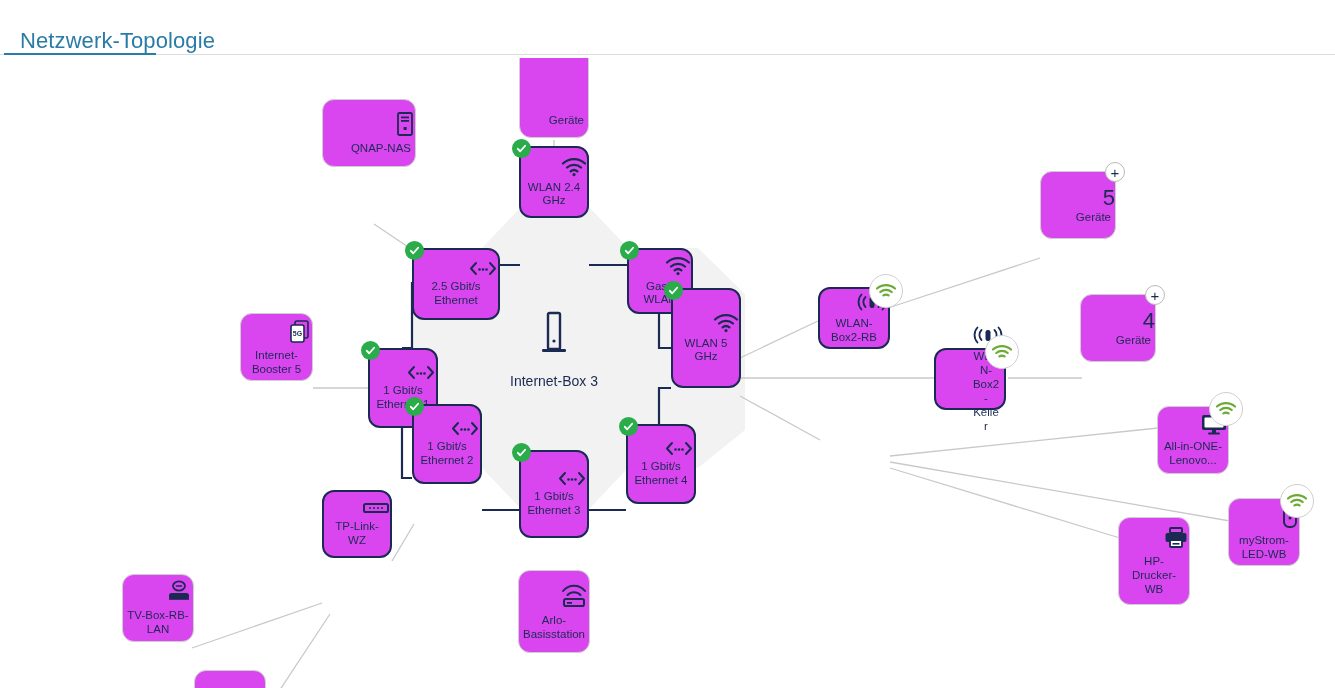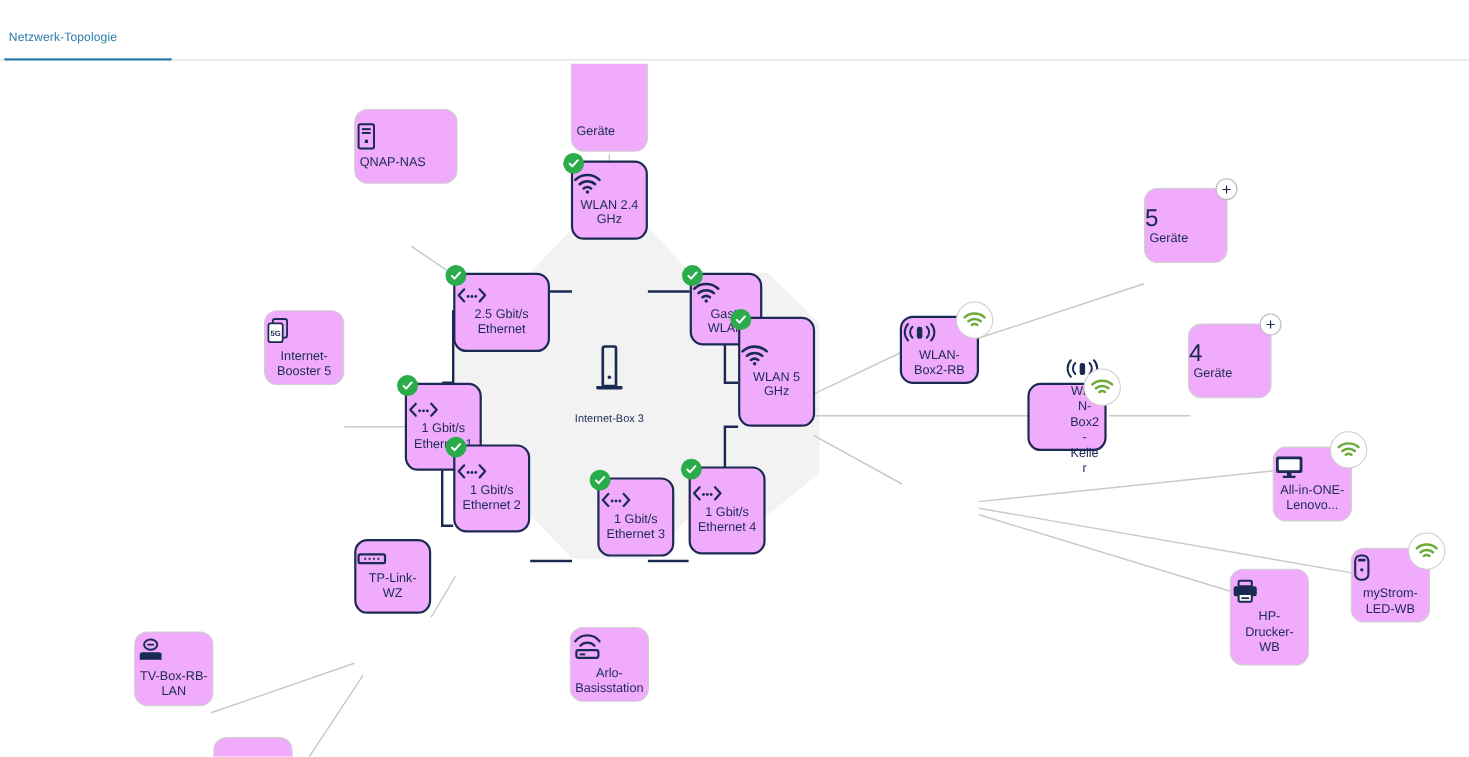--- a/index.html
+++ b/index.html
@@ -11,40 +11,40 @@
   }
   #app { position: relative; width: 1335px; height: 688px; background: #fff; }
 
   
   .header { position: absolute; left: 0; top: 0; width: 1335px; height: 58px; }
   .tabbar {
     position: absolute; left: 0; top: 54px; width: 1335px;
     border-bottom: 1px solid #dcdcdc;
   }
   .tab-title {
-    position: absolute; left: 8px; top: 28px;
-    font-size: 11px; color: #2a7ca8; letter-spacing: .1px;
+    position: absolute; left: 20px; top: 28px;
+    font-size: 22px; color: #2a7ca8; letter-spacing: .1px;
     white-space: nowrap;
   }
   .tab-underline {
     position: absolute; left: 4px; top: 53px; width: 152px; height: 2px;
     background: #2a7ca8;
   }
 
   
   .canvas { position: absolute; left: 0; top: 58px; width: 1335px; height: 630px; overflow: hidden; }
   svg.links { position: absolute; left: 0; top: 0; width: 1335px; height: 630px; }
 
   
   .node {
     position: absolute;
     border-radius: 12px;
-    background: #f0abfc;
+    background: #d946ef;
     display: flex; flex-direction: column;
-    align-items: flex-start; justify-content: center;
+    align-items: flex-end; justify-content: center;
     text-align: center;
     color: #1b2a52;
     z-index: 5;
   }
   .node .lbl {
     font-size: 11.5px; line-height: 14px; color: #1b2a52;
     padding: 0 4px; word-break: break-word;
   }
   .node .ico { display:block; line-height: 0; margin-bottom: 4px; }
 
@@ -62,21 +62,21 @@
   .n-count { border: 1.4px solid #cfcfcf; width: 72px; height: 62px; }
   .n-count .num { font-size: 22px; line-height: 24px; color: #1b2a52; }
   .n-count .lbl { font-size: 11.5px; }
 
   
   .hub {
     position: absolute;
     display: flex; flex-direction: column; align-items: center; justify-content: center;
     z-index: 4;
   }
-  .hub .hub-label { font-size: 10px; color: #1b2a52; margin-top: 8px; white-space: nowrap; }
+  .hub .hub-label { font-size: 14px; color: #1b2a52; margin-top: 8px; white-space: nowrap; }
 
   
   .badge-check {
     position: absolute; width: 19px; height: 19px; border-radius: 50%;
     background: #2aac4a; left: -9px; top: -9px; z-index: 9;
     display: flex; align-items: center; justify-content: center;
   }
   .badge-wifi {
     position: absolute; width: 34px; height: 34px; border-radius: 50%;
     background: #ffffff; border: 1.4px solid #cfcfcf;
@@ -275,21 +275,21 @@
           <path d="M8,2 L3,7.5 L8,13" fill="none" stroke="#1b2a52" stroke-width="2" stroke-linecap="round" stroke-linejoin="round"></path>
           <path d="M22,2 L27,7.5 L22,13" fill="none" stroke="#1b2a52" stroke-width="2" stroke-linecap="round" stroke-linejoin="round"></path>
           <circle cx="11.5" cy="8.5" r="1.3" fill="#1b2a52"></circle>
           <circle cx="15" cy="8.5" r="1.3" fill="#1b2a52"></circle>
           <circle cx="18.5" cy="8.5" r="1.3" fill="#1b2a52"></circle>
         </svg>
       </span>
       <span class="lbl">1 Gbit/s Ethernet 2</span>
     </div>
 
-    <div class="node n-port" style="left:519px; top:376px; width:70px; height:72px;margin-left:24px;">
+    <div class="node n-port" style="left:519px; top:392px; width:70px; height:88px;">
       <span class="badge-check">
         <svg width="11" height="11" viewBox="0 0 12 12">
             <path d="M2,6.3 L4.6,9 L10,3" fill="none" stroke="#fff" stroke-width="2" stroke-linecap="round" stroke-linejoin="round"></path>
           </svg>
       </span>
       <span class="ico">
         <svg width="30" height="15" viewBox="0 0 30 15">
           <path d="M8,2 L3,7.5 L8,13" fill="none" stroke="#1b2a52" stroke-width="2" stroke-linecap="round" stroke-linejoin="round"></path>
           <path d="M22,2 L27,7.5 L22,13" fill="none" stroke="#1b2a52" stroke-width="2" stroke-linecap="round" stroke-linejoin="round"></path>
           <circle cx="11.5" cy="8.5" r="1.3" fill="#1b2a52"></circle>
@@ -323,21 +323,21 @@
         <svg width="20" height="26" viewBox="0 0 20 26">
           <rect x="3" y="2" width="14" height="22" rx="1.5" fill="none" stroke="#1b2a52" stroke-width="1.8"></rect>
           <rect x="6" y="5.5" width="8" height="1.8" fill="#1b2a52"></rect>
           <rect x="6" y="9" width="8" height="1.8" fill="#1b2a52"></rect>
           <rect x="8.6" y="16" width="3" height="3" fill="#1b2a52"></rect>
         </svg>
       </span>
       <span class="lbl">QNAP-NAS</span>
     </div>
 
-    <div class="node n-client" style="left:240px; top:224px; width:73px; height:68px;">
+    <div class="node n-client" style="left:240px; top:255px; width:73px; height:68px;">
       <span class="ico">
         <svg width="24" height="25" viewBox="0 0 24 25">
           <rect x="7" y="2" width="13" height="17" rx="2" fill="none" stroke="#1b2a52" stroke-width="1.6"></rect>
           <rect x="3" y="6" width="13" height="17" rx="2" fill="#fff" stroke="#1b2a52" stroke-width="1.6"></rect>
           <text x="9.5" y="17" font-size="7" font-family="Liberation Sans, sans-serif" font-weight="bold" fill="#1b2a52" text-anchor="middle">5G</text>
         </svg>
       </span>
       <span class="lbl">Internet-Booster 5</span>
     </div>
 
@@ -363,21 +363,21 @@
           <path d="M4,19 L24,19" stroke="#1b2a52" stroke-width="1.6"></path>
         </svg>
       </span>
       <span class="lbl">TV-Box-RB-LAN</span>
     </div>
 
     <div class="node n-client" style="left:194px; top:612px; width:72px; height:68px;">
       
     </div>
 
-    <div class="node n-client" style="left:518px; top:512px; width:72px; height:68px;">
+    <div class="node n-client" style="left:518px; top:512px; width:72px; height:83px;">
       <span class="ico">
         <svg width="30" height="26" viewBox="0 0 30 26">
           <path d="M4,8 A14,14 0 0 1 26,8" fill="none" stroke="#1b2a52" stroke-width="2" stroke-linecap="round"></path>
           <path d="M8.5,12 A9,9 0 0 1 21.5,12" fill="none" stroke="#1b2a52" stroke-width="2" stroke-linecap="round"></path>
           <rect x="5" y="16" width="20" height="7" rx="1.8" fill="none" stroke="#1b2a52" stroke-width="2"></rect>
           <rect x="8" y="19" width="5" height="1.8" fill="#1b2a52"></rect>
         </svg>
       </span>
       <span class="lbl">Arlo-Basisstation</span>
     </div>

